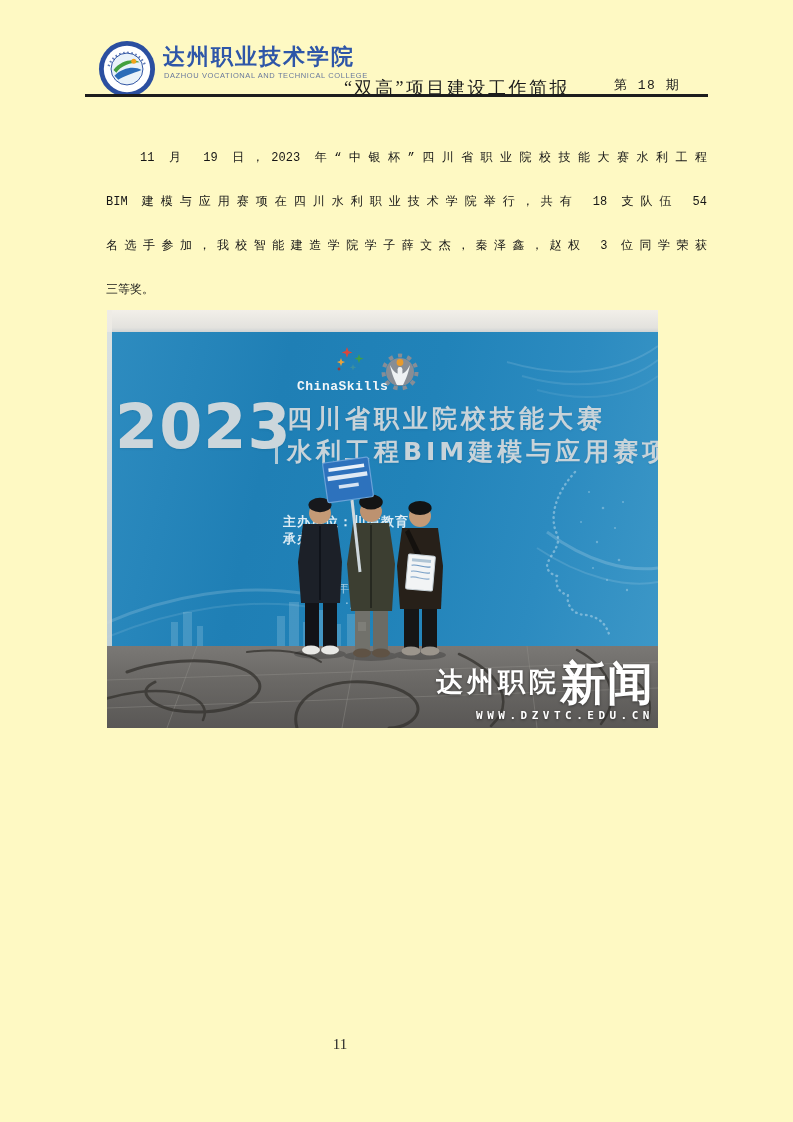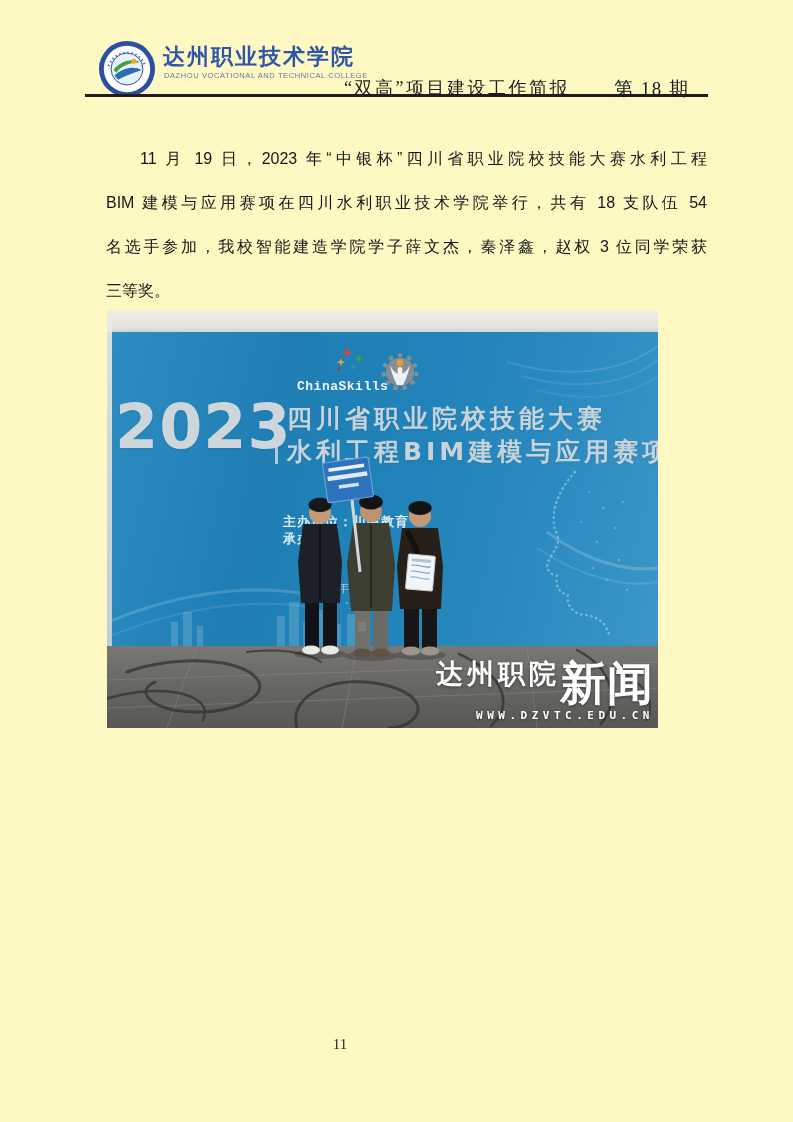--- a/index.html
+++ b/index.html
@@ -24,34 +24,34 @@
     position: absolute; left: 164px; top: 71px;
     font-size: 7.5px; color: #68789c; letter-spacing: 0.6px;
     font-family: Liberation Sans, sans-serif;
   }
   .bulletin-title {
     position: absolute; left: 344px; top: 76px;
     font-size: 18px; color: #1b1b1b; letter-spacing: 2.5px; font-weight: 500;
   }
   .issue-number {
     position: absolute; left: 614px; top: 76px;
-    font-size: 19px; color: #1b1b1b; letter-spacing: 1.5px;
+    font-size: 13px; color: #1b1b1b; letter-spacing: 1.5px; font-family: Liberation Mono, monospace;
   }
   .header-rule {
     position: absolute; left: 85px; top: 94px; width: 623px; height: 2.5px;
     background: #1d1d1d;
   }
 
   
   .article { position: absolute; left: 106px; top: 0; width: 601px; }
   .article-line {
     position: absolute; left: 0; width: 601px;
-    font-size: 16px; color: #161616; white-space: nowrap;
+    font-size: 12px; color: #161616; white-space: nowrap;
     text-align: justify; text-align-last: justify;
-    font-family: Liberation Sans, sans-serif;
+    font-family: Liberation Mono, monospace;
   }
   .article-line.indent { padding-left: 34px; width: 601px; }
   .article-line.last { text-align: left; text-align-last: left; white-space: normal; }
   .l1 { top: 149px; } .l2 { top: 193px; } .l3 { top: 237px; } .l4 { top: 281px; }
 
   
   .photo {
     position: absolute; left: 107px; top: 310px; width: 551px; height: 418px;
     overflow: hidden; background: #2285bd;
   }
@@ -107,21 +107,21 @@
   .date-frag1 { left: 230px; top: 248px; }
   .date-frag2 { left: 238px; top: 264px; }
   .students-layer { position: absolute; left: 0; top: 0; width: 551px; height: 418px; }
   .ground-deco { position: absolute; left: 0; top: 0; width: 551px; height: 82px; }
 
   .watermark {
     position: absolute; right: 4px; bottom: 6px; text-align: right;
     color: #ffffff; text-shadow: 0 1px 3px rgba(0,0,0,0.45);
     font-family: "Liberation Serif", "DejaVu Serif", serif;
   }
-  .wm-name { display: flex; align-items: flex-start; justify-content: flex-end; line-height: 1; margin-top: 24px; }
+  .wm-name { display: flex; align-items: center; justify-content: flex-end; line-height: 1; margin-top: 24px; }
   .wm-prefix { font-size: 27px; font-weight: 800; letter-spacing: 4px; padding-bottom: 4px; }
   .wm-suffix { font-size: 46px; font-weight: 800; letter-spacing: 1px; }
   .wm-url {
     font-size: 11px; font-weight: 700; letter-spacing: 4.5px; margin-top: 2px;
     font-family: "DejaVu Sans Mono", "Liberation Mono", monospace;
   }
 
   
   .page-number {
     position: absolute; left: 0; top: 1036px; width: 680px;

